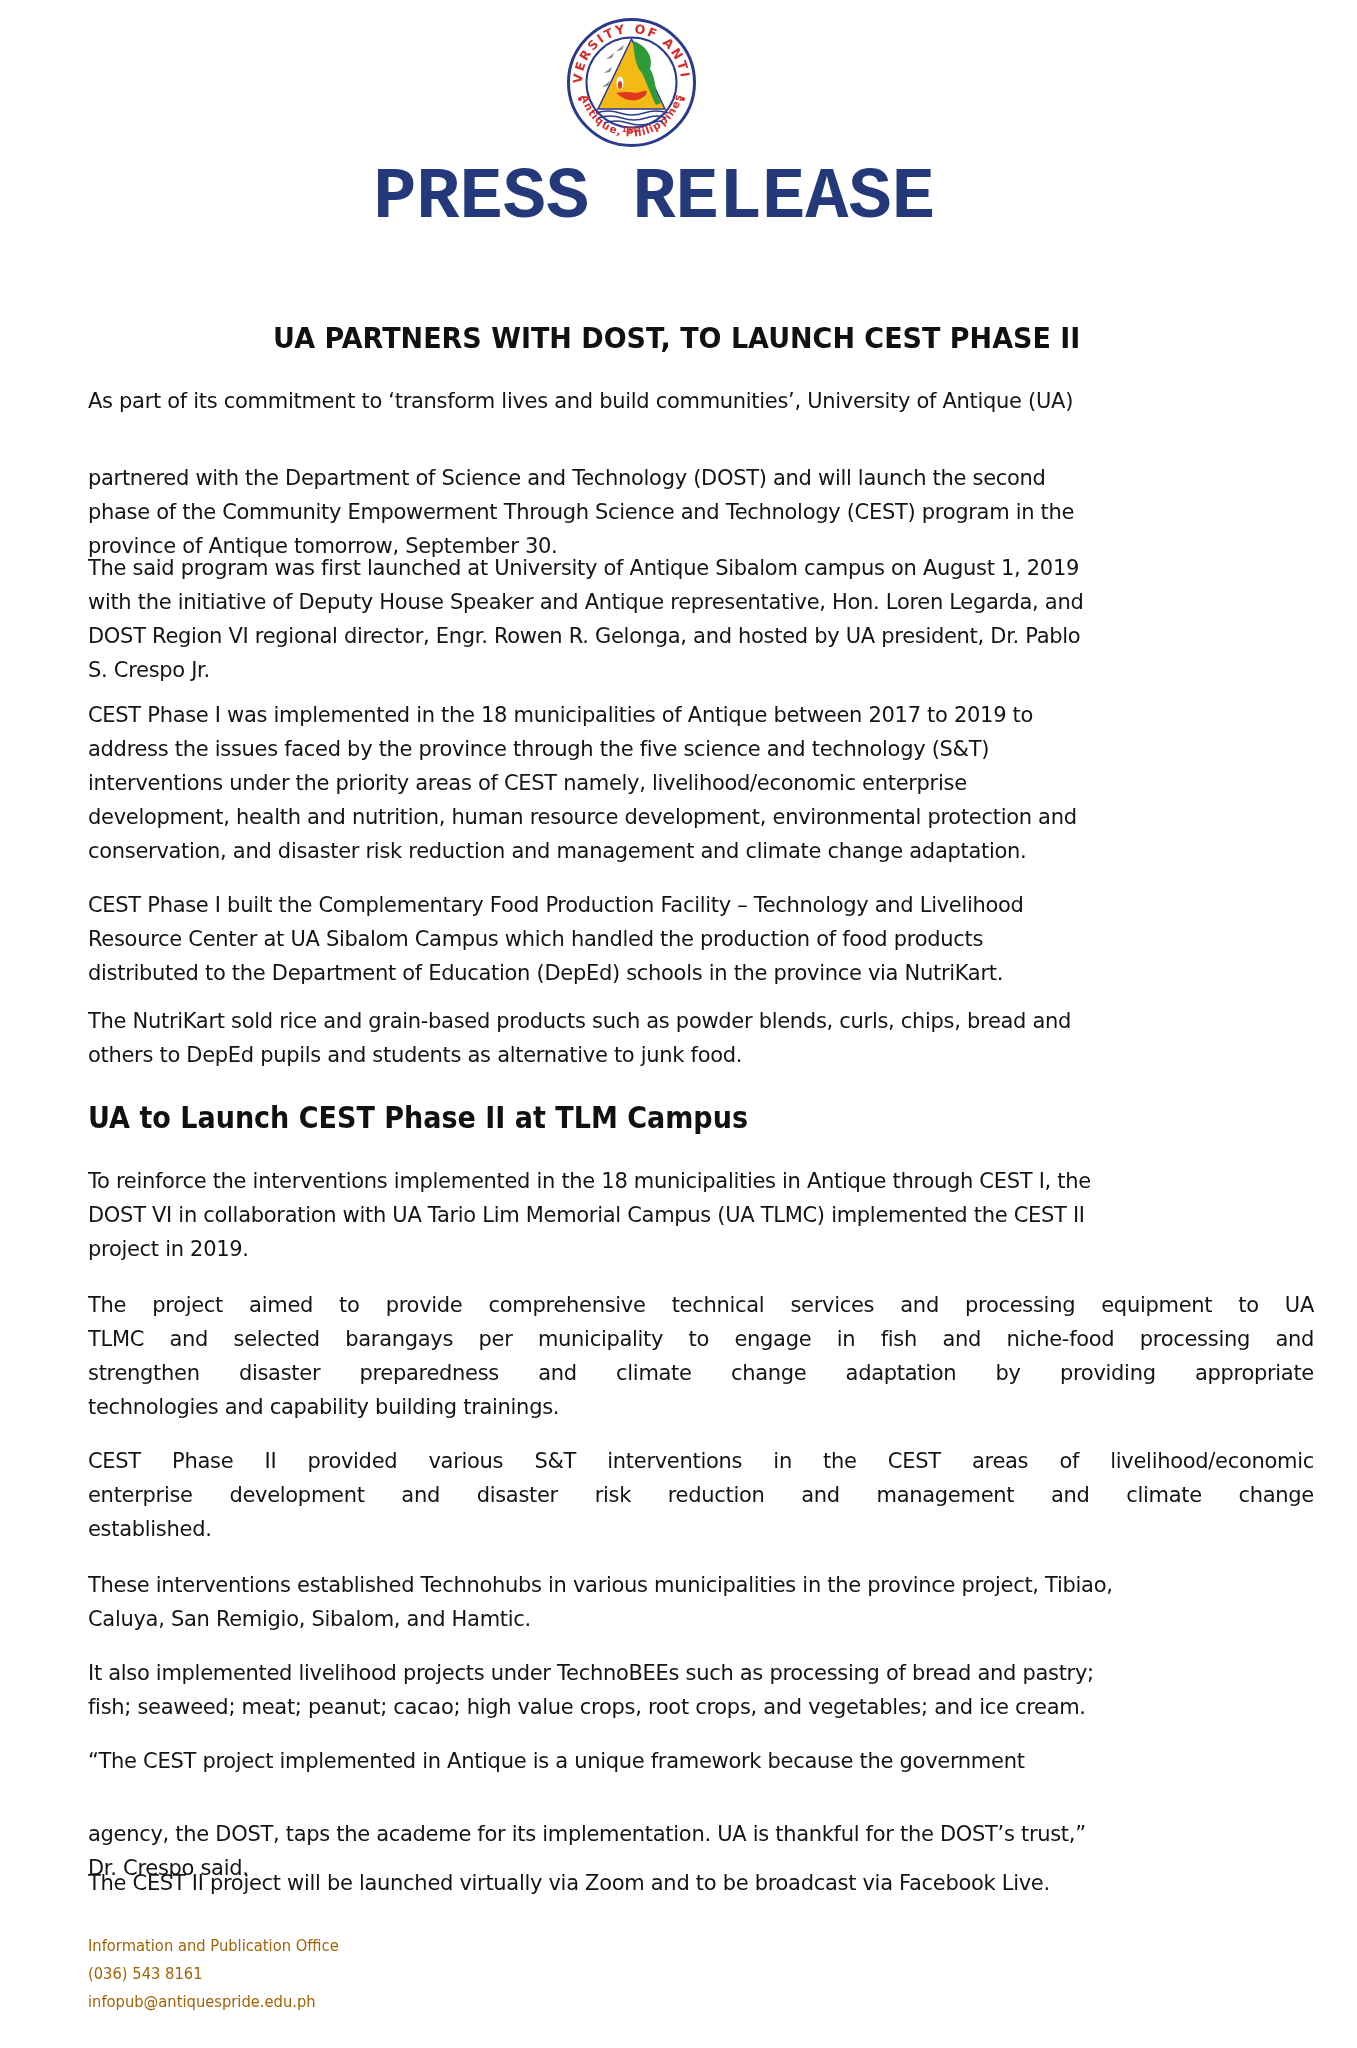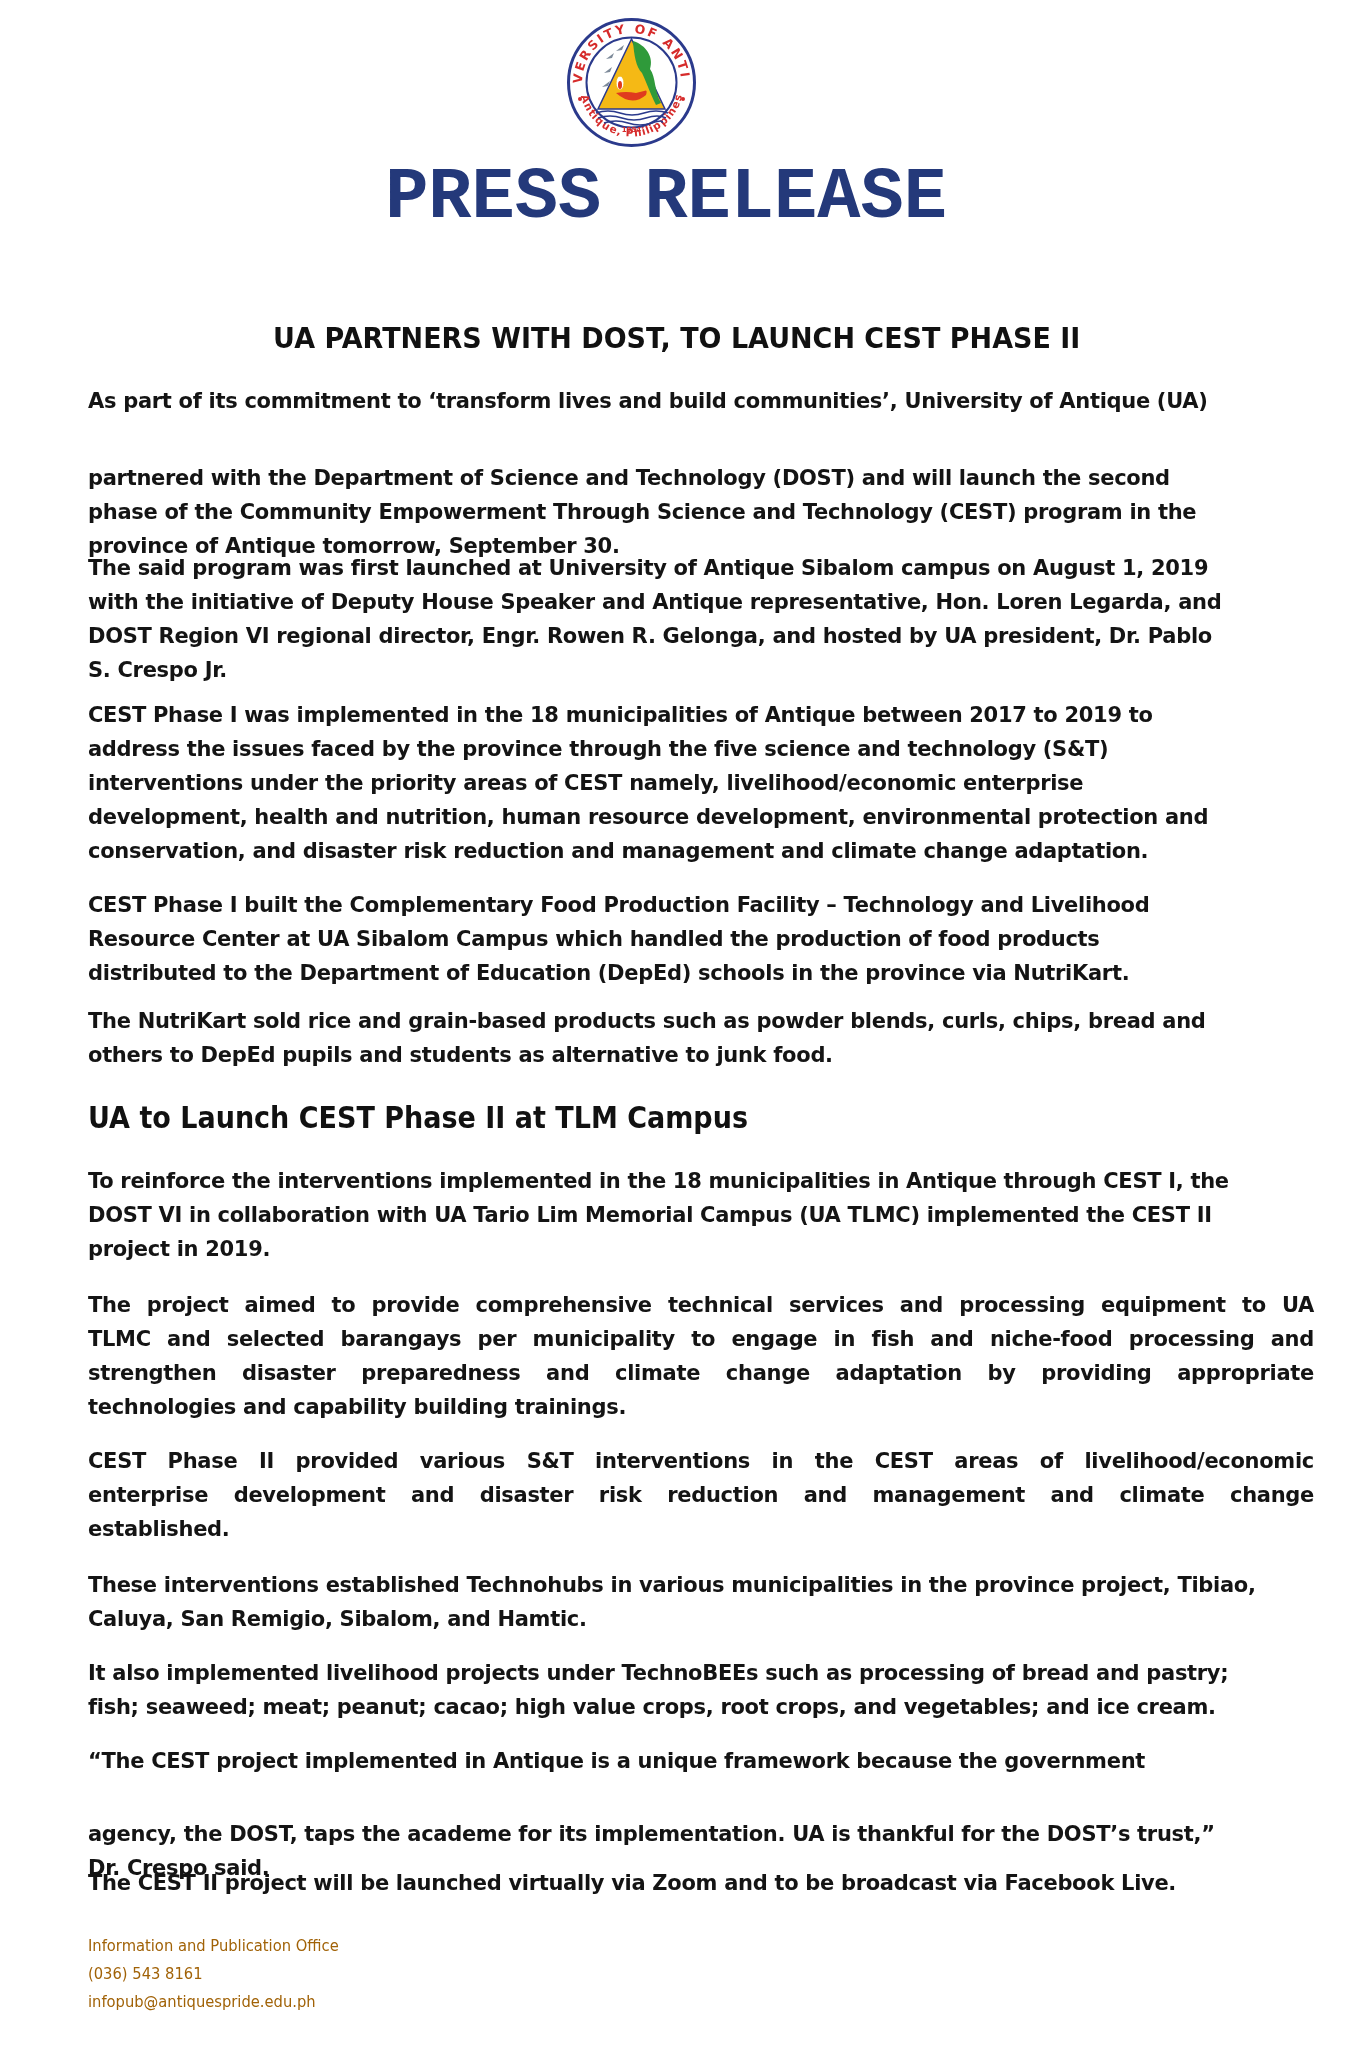--- a/index.html
+++ b/index.html
@@ -2,34 +2,34 @@
 <html><head>
 <meta charset="utf-8">
 <style>
   html, body { margin: 0; padding: 0; background: #ffffff; }
   body { width: 1357px; height: 2048px; position: relative; overflow: hidden;
          font-family: "DejaVu Sans", "Liberation Sans", sans-serif; color: #111111; }
   .logo { position: absolute; left: 566px; top: 17px; width: 131px; height: 131px; }
   .press-title { position: absolute; left: 0; width: 1300px; top: 158px; text-align: center;
                  font-family: "Liberation Mono", "DejaVu Sans Mono", monospace; font-weight: bold;
                  font-size: 72px; line-height: 80px; color: #24397a; letter-spacing: 0px;
-                 padding-left: 16px; }
+                 padding-left: 4px; }
   .headline { position: absolute; left: 0; width: 1357px; top: 318px; text-align: center;
               font-weight: bold; font-size: 29px; line-height: 40px; color: #111;
               transform: scaleX(0.93); transform-origin: 653px 0; }
   .para { position: absolute; left: 88px; width: 1226px; font-size: 22px; line-height: 34px;
           color: #141414; }
   .para .ln { display: block; white-space: nowrap; transform-origin: 0 0; }
   .para.justify .ln { text-align: justify; text-align-last: justify; white-space: normal; }
   .para.justify .ln.last { text-align-last: left; }
   .subhead { position: absolute; left: 88px; top: 1096px; font-weight: bold; font-size: 30px;
              line-height: 44px; color: #111; transform: scaleX(0.9); transform-origin: 0 0; }
   .footer { position: absolute; left: 88px; top: 1932px; font-size: 16px; line-height: 28px; color: #a16207; }
   .footer .fl { display: block; transform: scaleX(0.92); transform-origin: 0 0; white-space: nowrap; }
-  .cond { font-size: 21px; letter-spacing: -0.3px; font-weight: bold; }
+  .cond { font-size: 21px; letter-spacing: -0.3px; }
 </style>
 </head>
 <body>
 
 <div class="logo">
   <svg width="131" height="131" viewBox="0 0 131 131">
     <defs>
       <path id="arcTop" d="M 16 65.5 A 49.5 49.5 0 0 1 115 65.5"></path>
       <path id="arcBot" d="M 22 74 A 44 44 0 0 0 109 74"></path>
     </defs>

